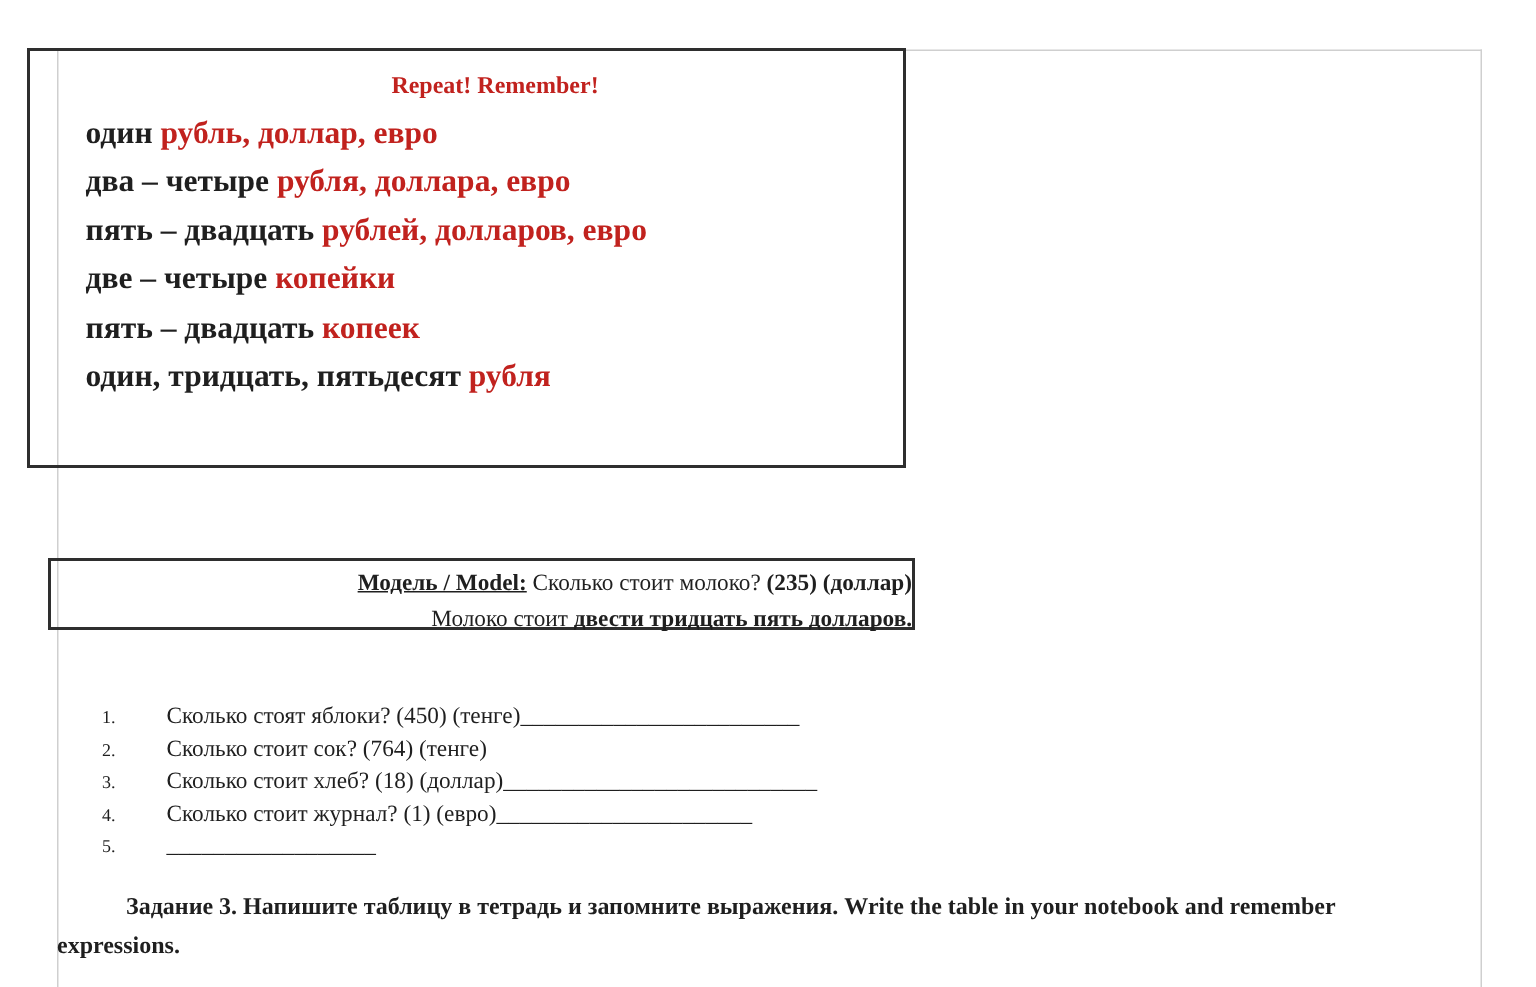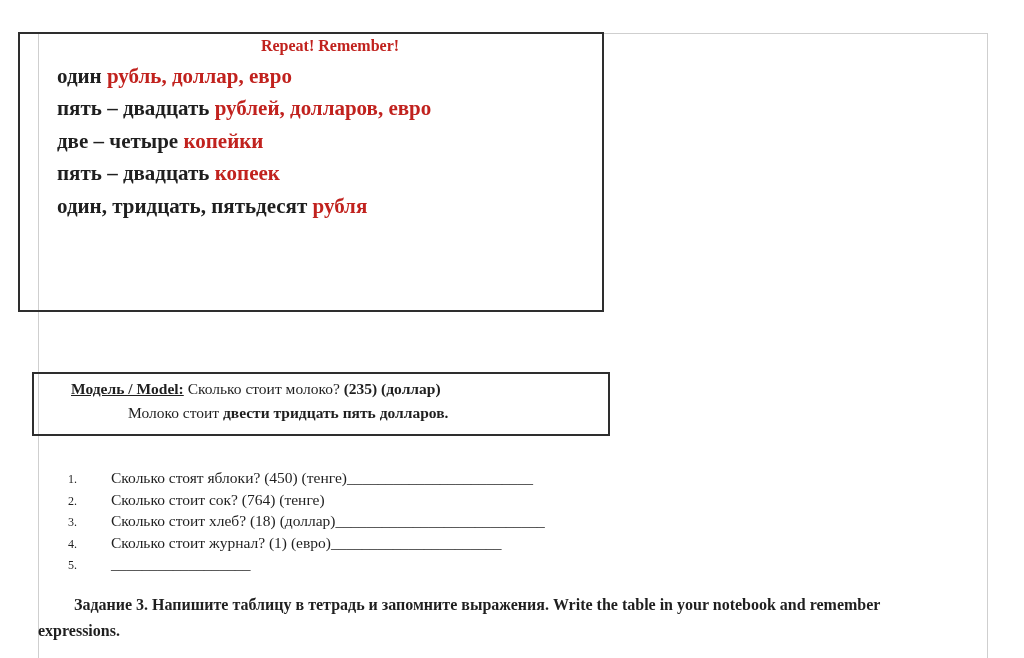--- a/index.html
+++ b/index.html
@@ -23,61 +23,63 @@
     border-right:1px solid var(--frame);
     pointer-events:none;
   }
   
   .repeat-box{
     position:absolute;left:18px;top:32px;width:586px;height:280px;
     border:2px solid var(--box-border);box-sizing:border-box;
     background:transparent;
   }
   .repeat-title{
-    margin-top:2px;line-height:20px;text-align:center;text-indent:38px;
+    margin-top:14px;line-height:20px;text-align:center;text-indent:38px;
     font-weight:bold;font-size:16px;color:var(--red);
   }
   .repeat-lines{
     margin-top:4px;padding-left:37px;
     font-weight:bold;font-size:21px;line-height:32.4px;
   }
   .red{color:var(--red);}
   
   .model-box{
-    position:absolute;left:32px;top:372px;width:578px;height:64px;
+    position:absolute;left:32px;top:372px;width:578px;height:48px;
     border:2px solid var(--box-border);box-sizing:border-box;
     font-size:15.5px;
+    text-align:right;
   }
   .model-line1{margin-top:4px;line-height:22px;padding-left:37px;}
   .model-line2{margin-top:2px;line-height:22px;padding-left:94px;}
   .model-label{font-weight:bold;text-decoration:underline;}
   .b{font-weight:bold;}
   
   .exercise{position:absolute;left:68px;top:467px;font-size:15.5px;}
   .ex-item{display:flex;align-items:baseline;height:21.6px;line-height:21.6px;}
   .ex-num{width:43px;font-size:12px;flex:none;}
   .ex-blank{letter-spacing:0;}
   
   .task{
     position:absolute;left:38px;top:592px;width:925px;
     font-weight:bold;font-size:16px;line-height:26px;
   }
-  .task-line1{padding-left:36px;}
+  .task-line1{padding-left:46px;}
 </style>
 </head>
 <body>
 
 <div class="page">
 
   <div class="frame"></div>
 
   <div class="repeat-box">
     <div class="repeat-title">Repeat! Remember!</div>
     <div class="repeat-lines">
       <div><span>один </span><span class="red">рубль, доллар, евро</span></div>
+      <div><span>два – четыре </span><span class="red">рубля, доллара, евро</span></div>
       <div><span>пять – двадцать </span><span class="red">рублей, долларов, евро</span></div>
       <div><span>две – четыре </span><span class="red">копейки</span></div>
       <div><span>пять – двадцать </span><span class="red">копеек</span></div>
       <div><span>один, тридцать, пятьдесят </span><span class="red">рубля</span></div>
     </div>
   </div>
 
   <div class="model-box">
     <div class="model-line1"><span class="model-label">Модель / Model:</span><span> Сколько стоит молоко? </span><span class="b">(235) (доллар)</span></div>
     <div class="model-line2"><span>Молоко стоит </span><span class="b">двести тридцать пять долларов.</span></div>

